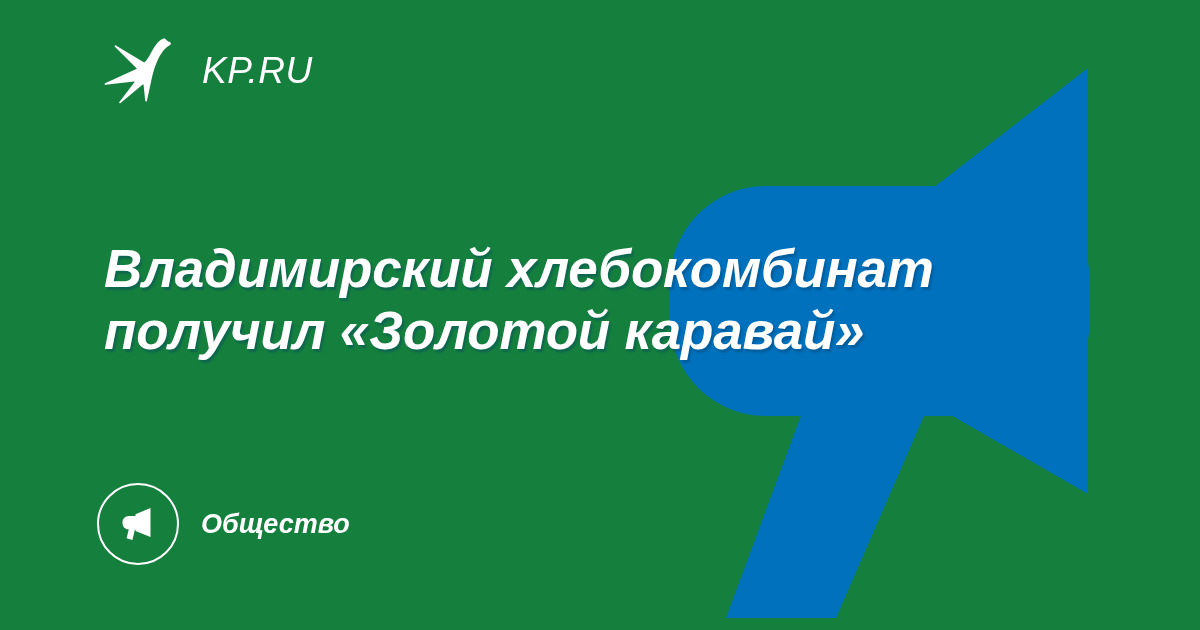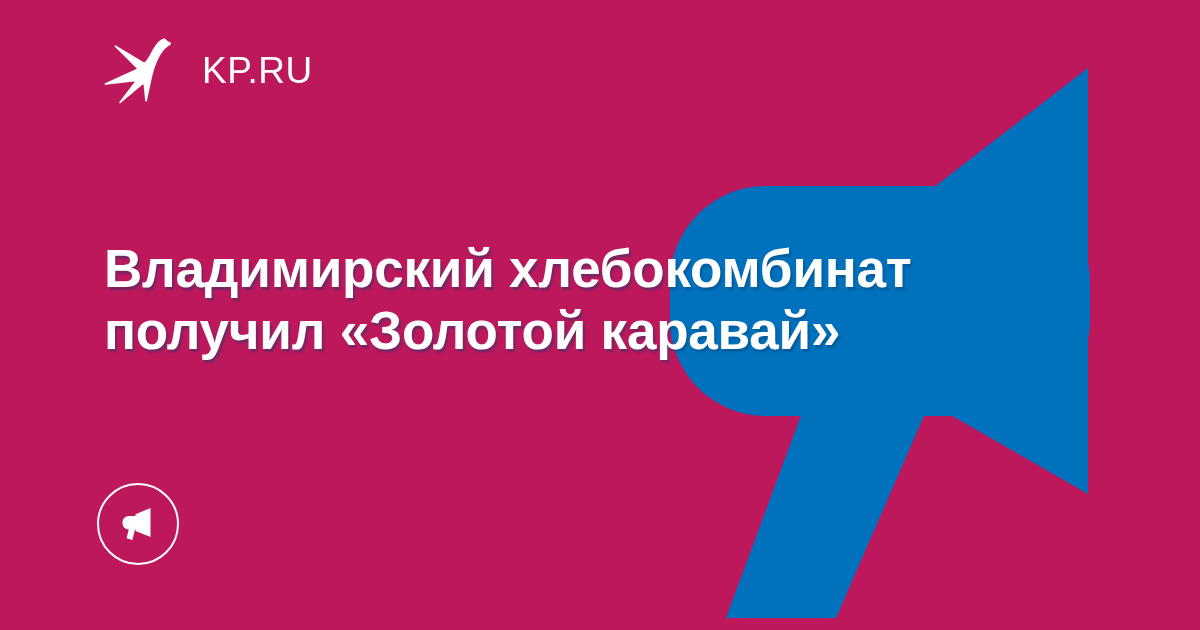--- a/index.html
+++ b/index.html
@@ -11,21 +11,22 @@
   body {
     background: #ffffff;
     font-family: "Liberation Sans", "DejaVu Sans", sans-serif;
   }
 
   .card {
     position: relative;
     width: 1200px;
     height: 630px;
     overflow: hidden;
-    background: #be185d;
+    background: #15803d;
+    font-style: italic;
   }
 
   
   .watermark {
     position: absolute;
     inset: 0;
     width: 1200px;
     height: 630px;
     pointer-events: none;
   }
@@ -148,15 +149,16 @@
     <span class="category-badge">
       <svg viewBox="0 0 44 44" aria-hidden="true">
 
         <polygon points="13.0,26.5 19.2,26.5 16.4,38.0 10.6,36.2" fill="#ffffff"></polygon>
 
         <rect x="6.5" y="14.0" width="19.5" height="13.5" rx="6.2" ry="6.2" fill="#ffffff"></rect>
 
         <polygon points="19.5,12.2 34.5,6.0 34.5,35.0 19.5,29.0" fill="#ffffff"></polygon>
       </svg>
     </span>
+    <span class="category-label">Общество</span>
   </div>
 
 </div>
 
 </body></html>

